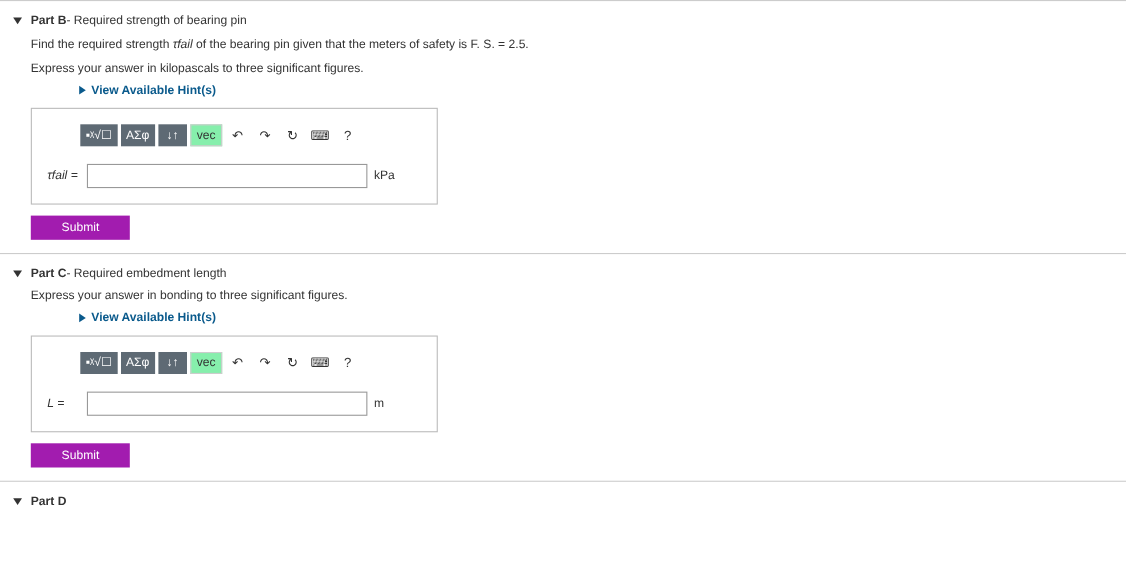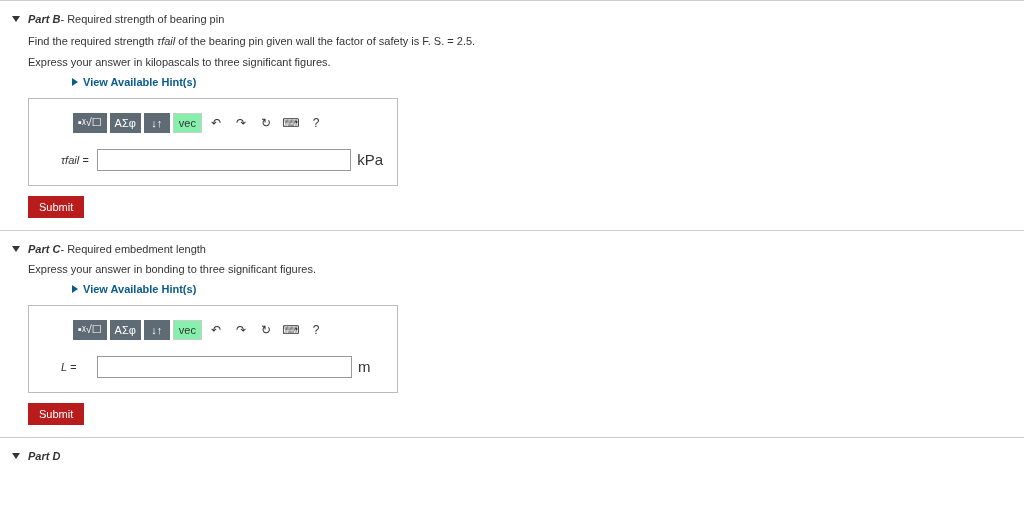--- a/index.html
+++ b/index.html
@@ -20,21 +20,21 @@
       padding: 4px 12px 8px 12px;
     }
     .triangle-down {
       width: 0; height: 0;
       border-left: 4px solid transparent;
       border-right: 4px solid transparent;
       border-top: 6px solid #333;
       margin-right: 8px;
       cursor: pointer;
     }
-    .part-title { font-weight: bold; font-style: italic; }
+    .part-title { font-weight: bold; }
     .part-title-normal { font-weight: normal; }
     .part-body { padding: 0 28px; }
     .question { margin-bottom: 6px; line-height: 1.5; }
     .instruct { font-weight: normal; margin-bottom: 8px; }
     .hints {
       color: #0a5a8c;
       font-weight: bold;
       font-size: 11px;
       cursor: pointer;
       margin-bottom: 10px;
@@ -87,52 +87,51 @@
       align-items: center;
       justify-content: center;
       color: #333;
       font-size: 12px;
       cursor: pointer;
     }
     .input-row {
       display: flex;
       align-items: center;
       gap: 6px;
-      margin-left: 18px;
     }
     .var-label { font-style: italic; font-size: 11px; min-width: 30px; }
     .answer-input {
       border: 1px solid #999;
       height: 22px;
       width: 255px;
       padding: 0 4px;
       font-size: 12px;
     }
-    .unit-label { font-size: 15px; }
+    .unit-label { font-size: 11px; }
     .submit-btn {
-      background: #b91c1c;
+      background: #a21caf;
       color: #fff;
       border: none;
-      padding: 5px 11px;
+      padding: 5px 28px;
       font-size: 11px;
       cursor: pointer;
     }
   </style>
 </head>
 <body>
 
 <div class="part">
   <div class="part-header">
     <div class="triangle-down"></div>
     <span class="part-title">Part B</span>
     <span class="part-title-normal"> - Required strength of bearing pin</span>
   </div>
   <div class="part-body">
     <div class="question">
-      <span>Find the required strength </span><i>τfail</i><span> of the bearing pin given wall the factor of safety is </span><span>F. S. = 2.5</span><span>.</span>
+      <span>Find the required strength </span><i>τfail</i><span> of the bearing pin given that the meters of safety is </span><span>F. S. = 2.5</span><span>.</span>
     </div>
     <div class="instruct">Express your answer in kilopascals to three significant figures.</div>
     <div class="hints">
       <div class="triangle-right"></div>
       <span>View Available Hint(s)</span>
     </div>
     <div class="answer-box">
       <div class="toolbar">
         <button class="tool-btn">▪ᵡ√☐</button>
         <button class="tool-btn">ΑΣφ</button>

